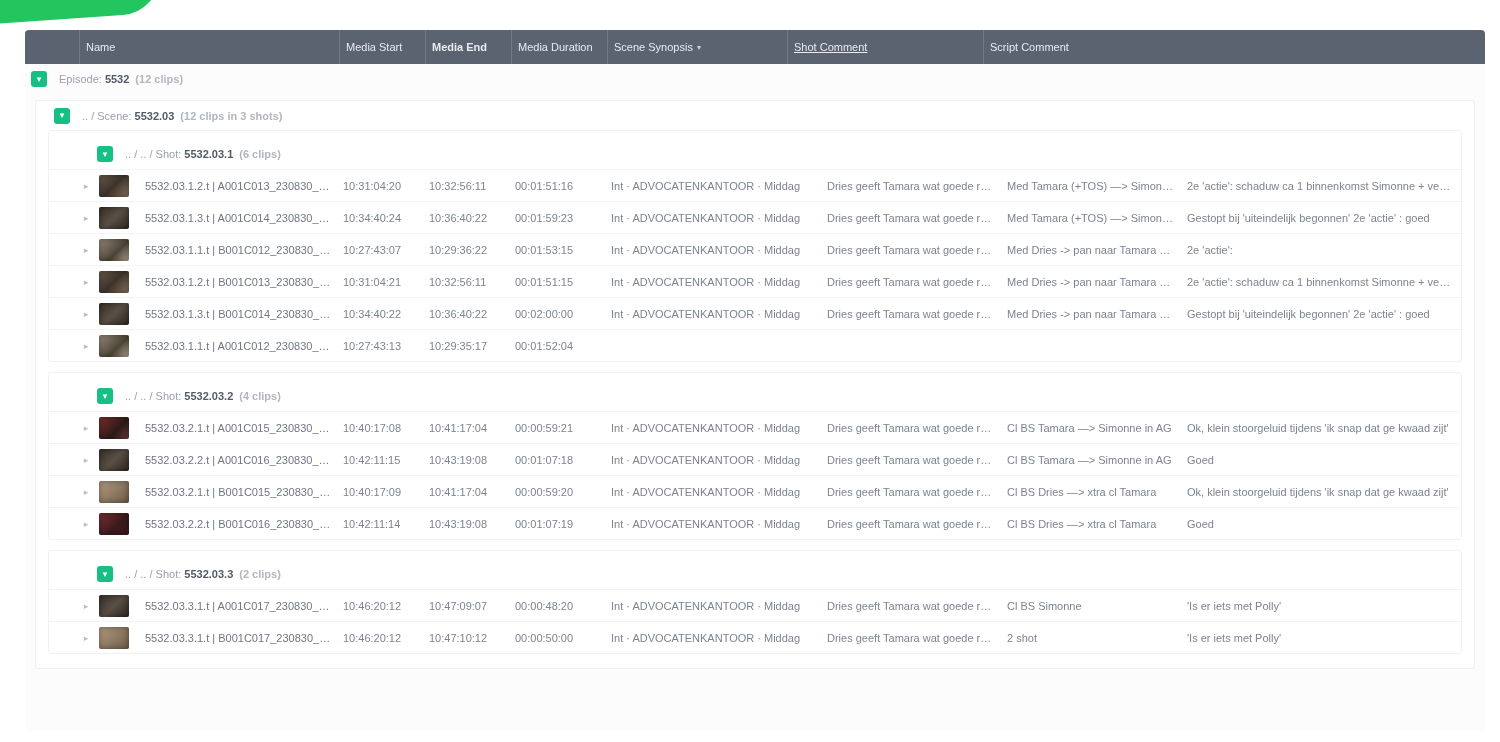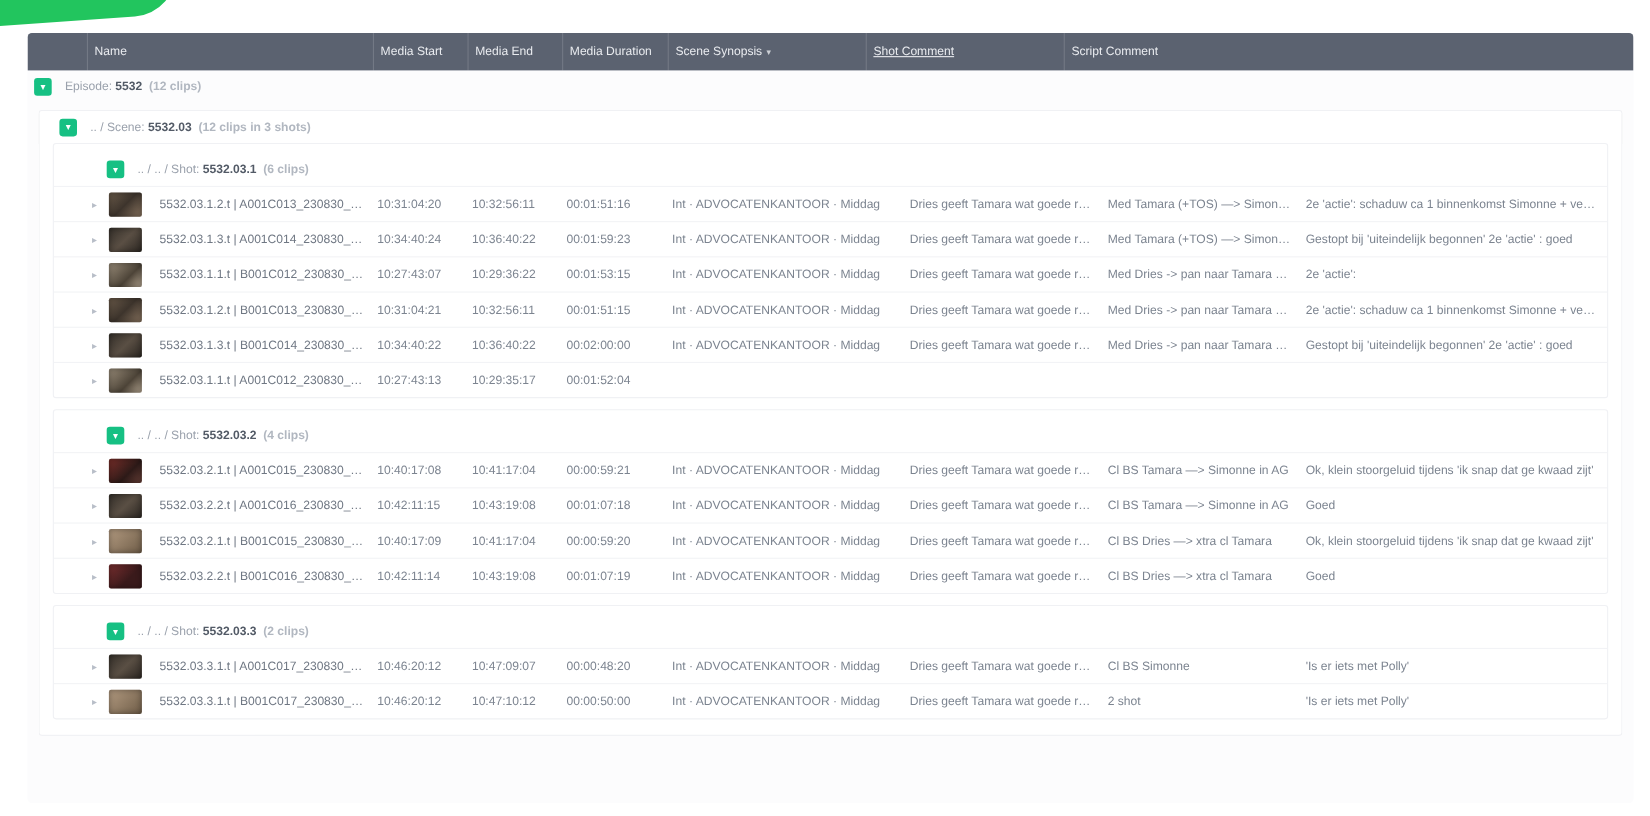--- a/index.html
+++ b/index.html
@@ -20,26 +20,26 @@
   .hdr {
     display: flex; align-items: center; height: 34px;
     background: #5b6270; color: #e9ebef; font-size: 11px;
   }
   .hdr .col-toggle { width: 54px; }
   .hdr .c { padding: 0 6px; display: flex; align-items: center; height: 100%; border-left: 1px solid rgba(255,255,255,0.15); }
   .hdr .c:first-of-type { border-left: none; }
 
   .col-name   { flex: 0 0 260px; padding-left: 26px; }
   .col-mstart { flex: 0 0 86px; }
-  .col-mend   { flex: 0 0 86px; }
+  .col-mend   { flex: 0 0 86px; font-weight: bold; }
   .col-mdur   { flex: 0 0 96px; }
   .col-scene  { flex: 0 0 216px; }
   .col-syn    { flex: 0 0 180px; }
   .col-shotc  { flex: 0 0 180px; text-decoration: underline; }
-  .col-script { flex: 1 1 auto; }
+  .col-script { flex: 1 1 auto; margin-left: 16px; }
 
   .sort-caret { font-size: 8px; margin-left: 4px; opacity: .8; }
 
   
   .grp {
     display: flex; align-items: center; height: 30px; font-size: 11px; color: #8a919c;
   }
   .grp-ep   { padding-left: 6px; }
   .grp-scene{ padding-left: 18px; margin: 6px 10px 0 10px; border-radius: 3px 3px 0 0; }
   .grp-shot { padding-left: 28px; margin: 8px 20px 0 20px; }

